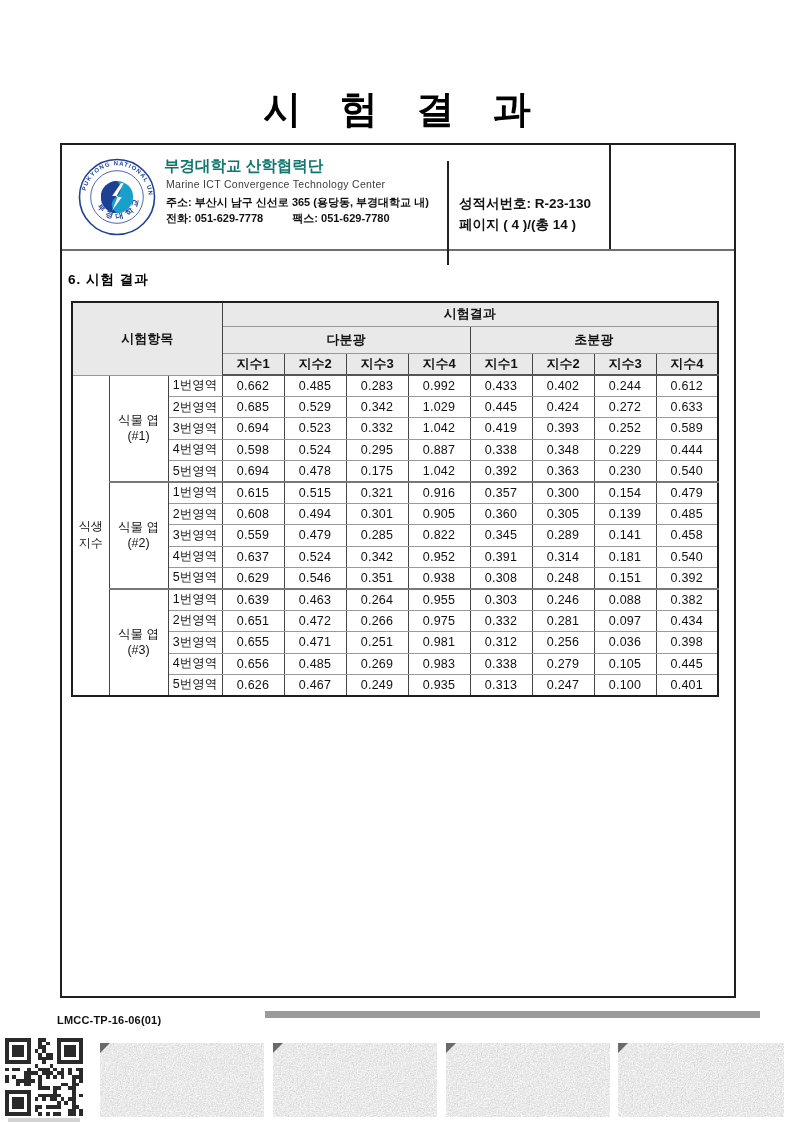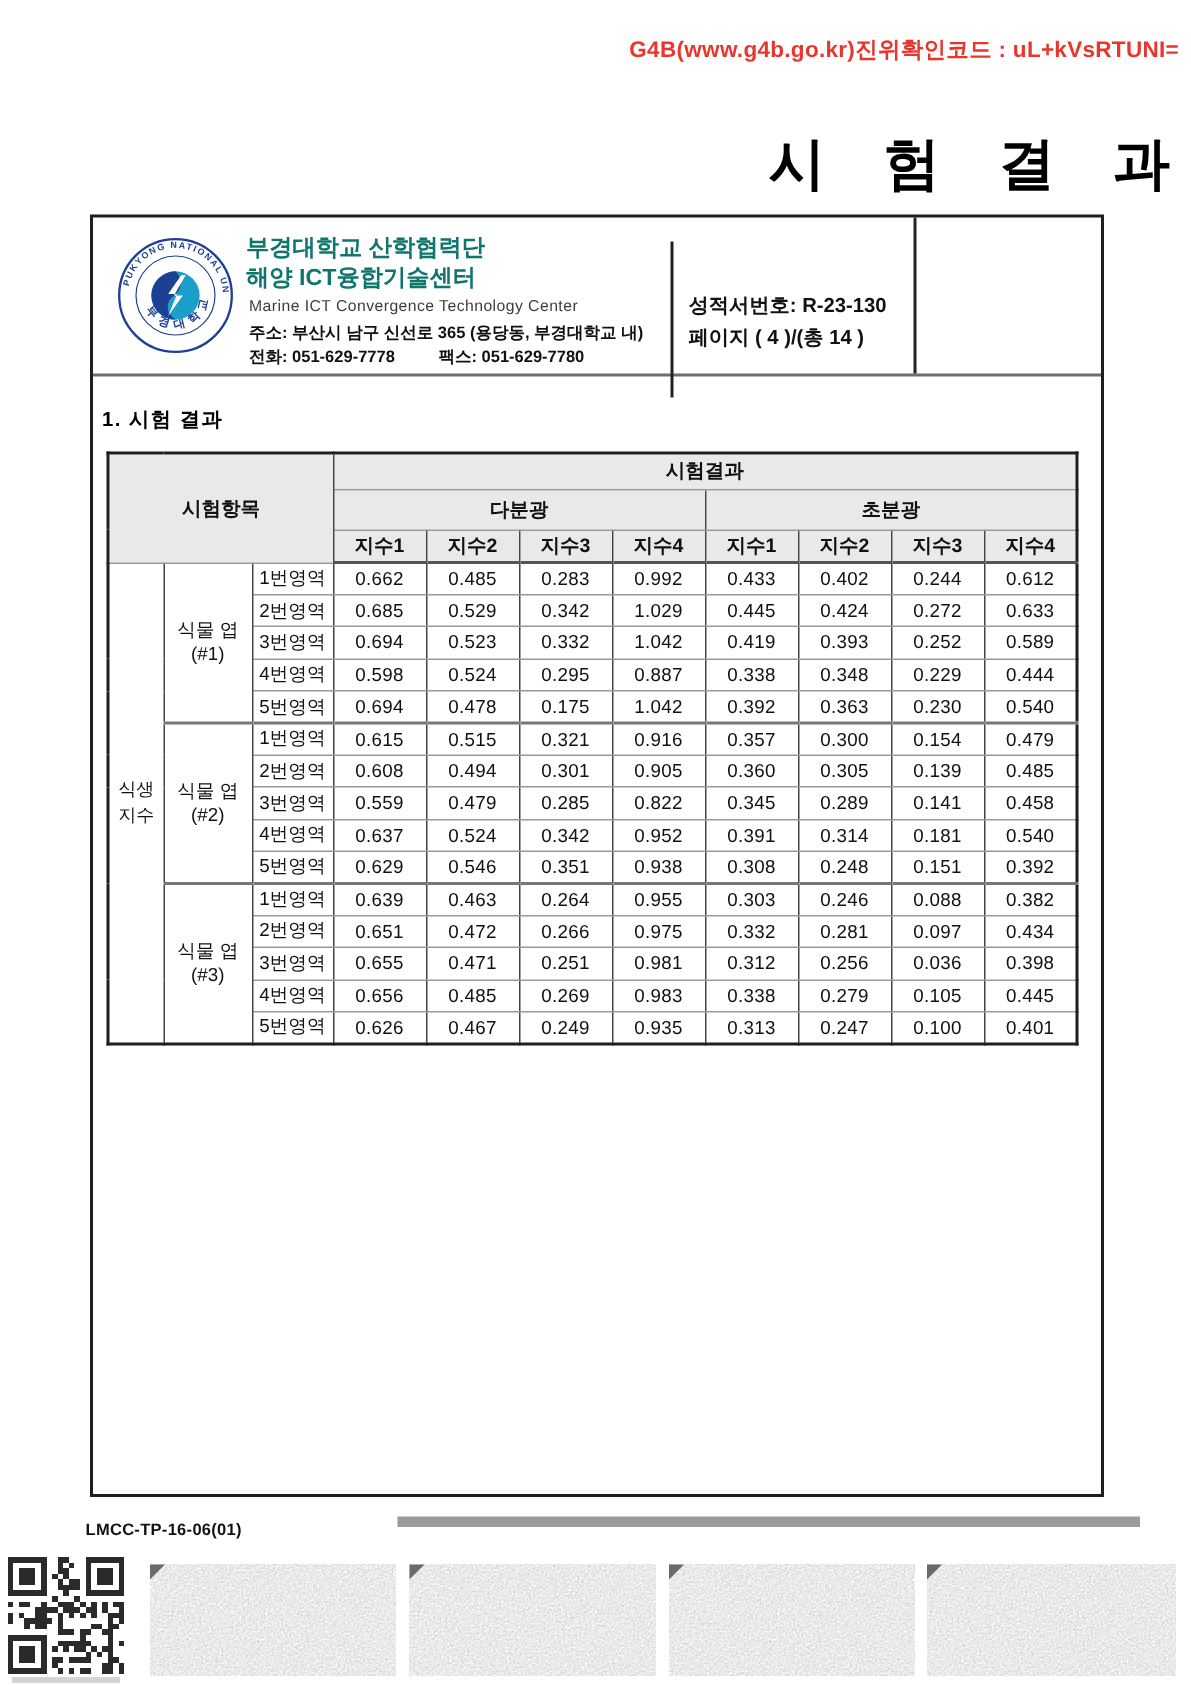--- a/index.html
+++ b/index.html
@@ -13,21 +13,21 @@
 
   
   .verify-line {
     position:absolute; top:24px; right:8px;
     font-size:15px; font-weight:bold; color:#e8362d; letter-spacing:0.2px;
   }
 
   
   .doc-title {
     position:absolute; top:84px; left:0; width:100%;
-    text-align:right; font-size:38px; font-weight:bold; color:#000;
+    text-align:center; font-size:38px; font-weight:bold; color:#000;
     letter-spacing:14px; text-indent:14px;
   }
 
   
   .outer-box {
     position:absolute; left:60px; top:143px; width:676px; height:855px;
     border:2px solid #1f1f1f; background:#fff;
   }
 
   
@@ -82,21 +82,20 @@
   
   .qr-wrap { position:absolute; left:2px; top:1038px; width:84px; height:78px; overflow:hidden; }
   .qr-caption { position:absolute; left:8px; top:1118px; width:72px; height:4px; background:#c9c9c9; opacity:.8; }
   .code-strips { position:absolute; left:0; top:1040px; width:794px; height:83px; }
 </style>
 </head>
 <body>
 
 <div class="page">
 
-  <div class="verify-line">G4B(www.g4b.go.kr)진위확인코드 : uL+kVsRTUNI=</div>
 
   <div class="doc-title">시 험 결 과</div>
 
   <div class="outer-box">
 
     <div class="org-header">
       <div class="org-cell-left">
         <svg class="org-logo" viewBox="0 0 80 80">
           <circle cx="40" cy="40" r="38.5" fill="#ffffff" stroke="#1d3f94" stroke-width="1.6"></circle>
           <circle cx="40" cy="40" r="27" fill="none" stroke="#1d3f94" stroke-width="0.8"></circle>
@@ -109,21 +108,20 @@
           </text>
           <text font-size="8" font-weight="bold" fill="#1d3f94" letter-spacing="4">
             <textPath href="#arcBot" startOffset="14%">부경대학교</textPath>
           </text>
           <circle cx="40" cy="40" r="16.5" fill="#1a9fca"></circle>
           <path d="M 40 23.5 a 16.5 16.5 0 0 0 0 33 c -7 -5 -7 -12 -1 -16.5 c 6 -4.5 6 -11.5 1 -16.5 z" fill="#1d3f94"></path>
           <path d="M 44 26 l -9 13 l 6 0 l -6 15 l 10 -14 l -6 0 l 8 -14 z" fill="#ffffff"></path>
         </svg>
         <div class="org-text">
           <div class="org-name-ko">부경대학교 산학협력단</div>
-          <div class="org-name-ko">해양 ICT융합기술센터</div>
           <div class="org-name-en">Marine ICT Convergence Technology Center</div>
           <div class="org-addr">주소: 부산시 남구 신선로 365 (용당동, 부경대학교 내)</div>
           <div class="org-phone">
             <span>전화: 051-629-7778</span>
             <span class="fax">팩스:  051-629-7780</span>
           </div>
         </div>
       </div>
       <div class="org-cell-mid">
         <div class="report-line">
@@ -133,21 +131,21 @@
         <div class="report-line">
           <span>페이지</span>
           <span>( 4 )/(총  14 )</span>
         </div>
       </div>
       <div class="org-cell-right"></div>
     </div>
 
   </div>
 
-  <div class="section-title">1. 시험 결과</div>
+  <div class="section-title">6. 시험 결과</div>
 
   <table class="results">
     <colgroup>
       <col style="width:37px">
         <col style="width:59px">
         <col style="width:54px">
       <col style="width:62px">
         <col style="width:62px">
         <col style="width:62px">
         <col style="width:62px">

